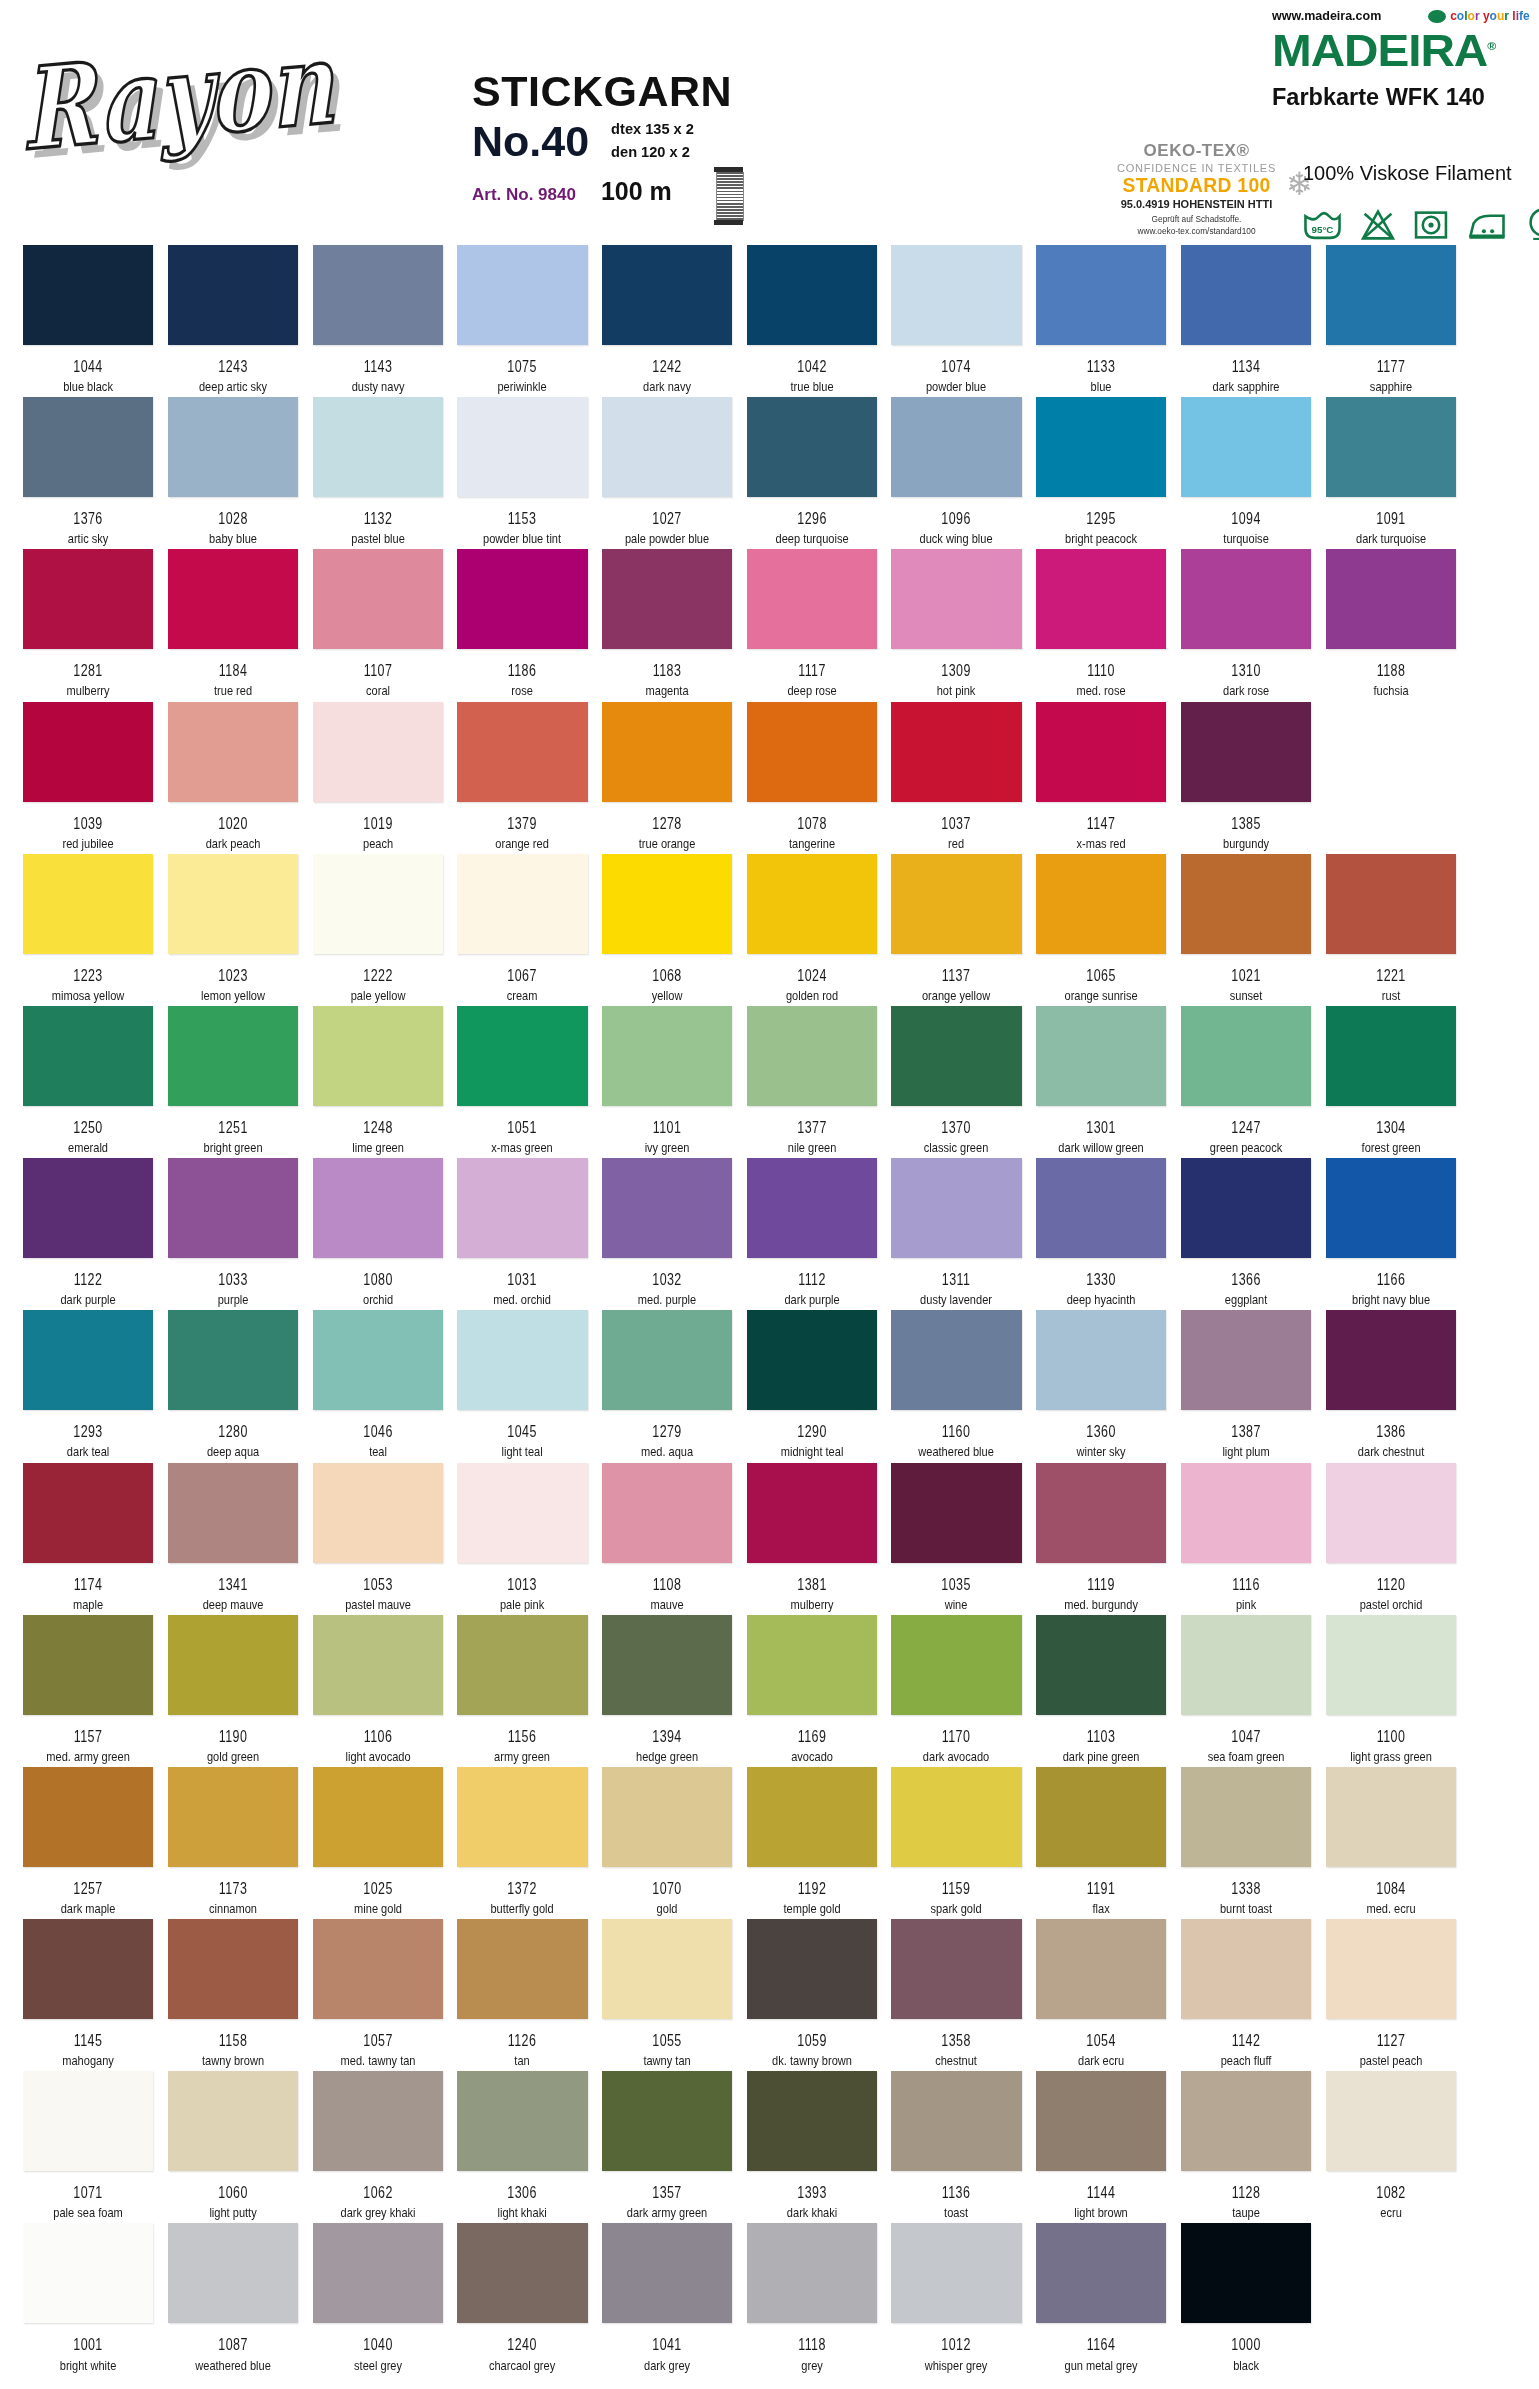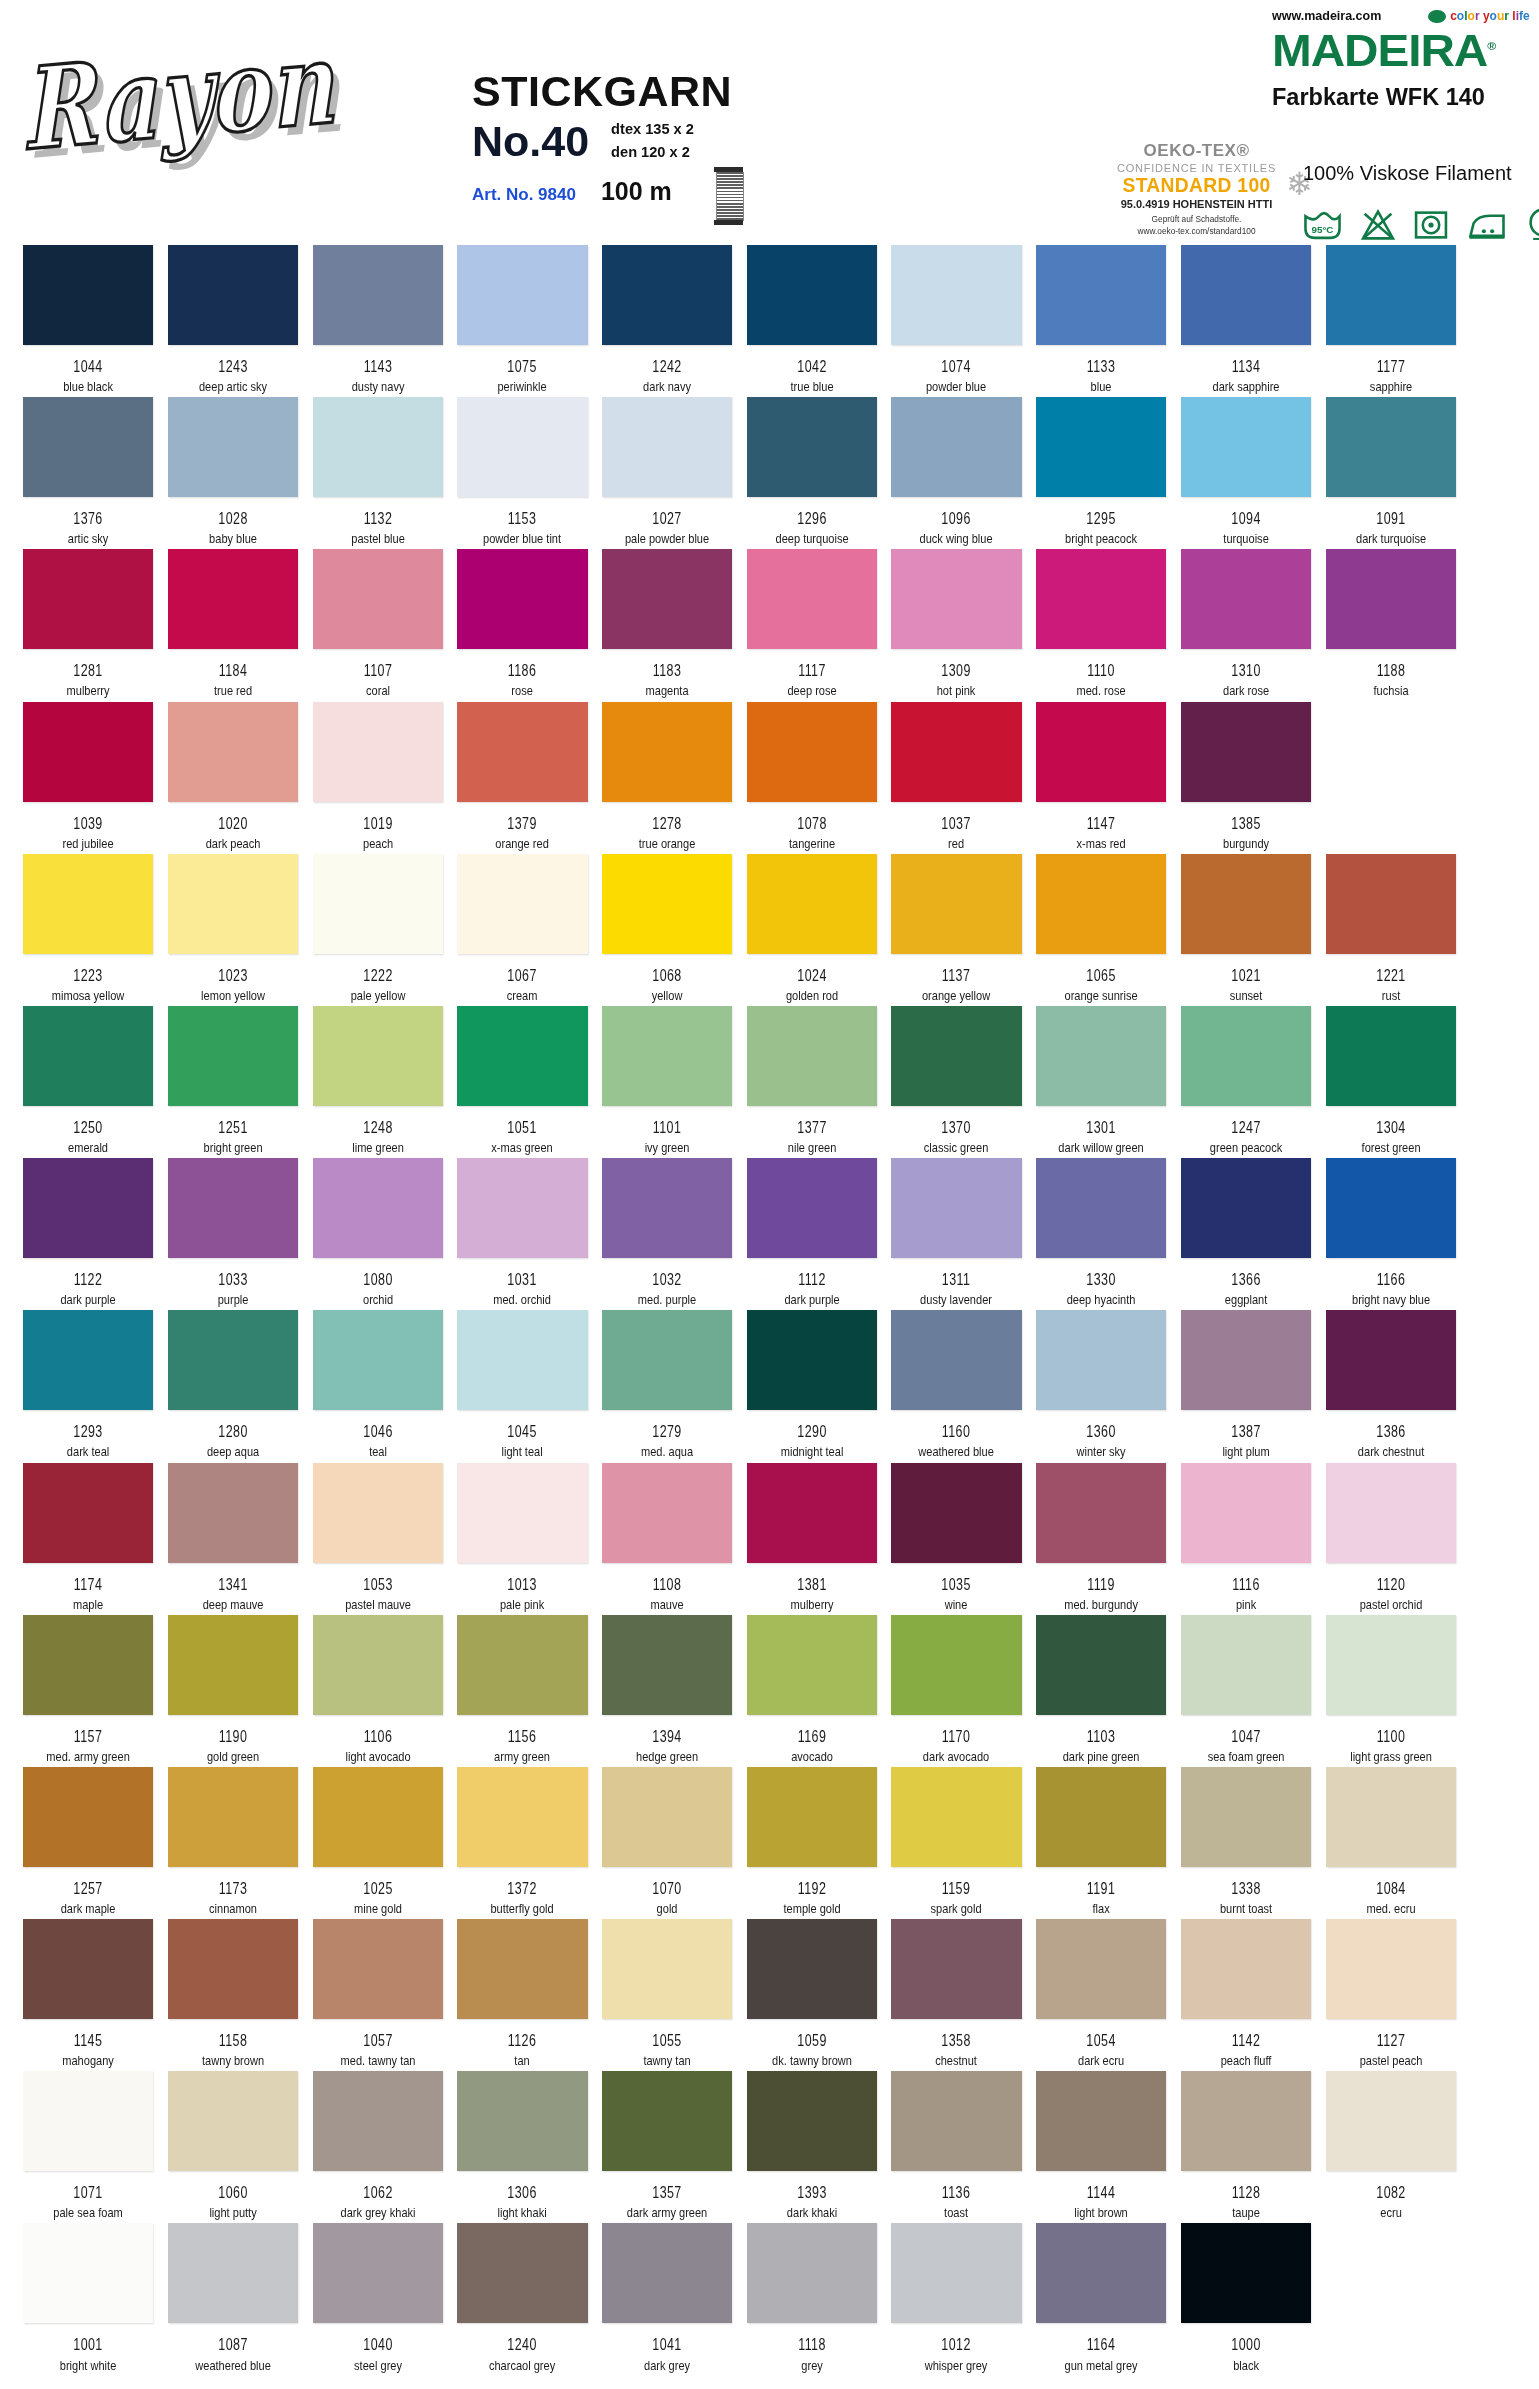--- a/index.html
+++ b/index.html
@@ -72,21 +72,21 @@
     white-space: nowrap;
   }
   .artno-row {
     display: flex;
     align-items: baseline;
     margin-top: 11.5px;
   }
   .artno {
     font-size: 17px;
     font-weight: bold;
-    color: #1d4ed8;
+    color: #701a75;
   }
   .meters {
     margin-left: 25px;
     font-size: 25px;
     font-weight: bold;
     color: #111;
   }
 
   .spool {
     position: absolute;

